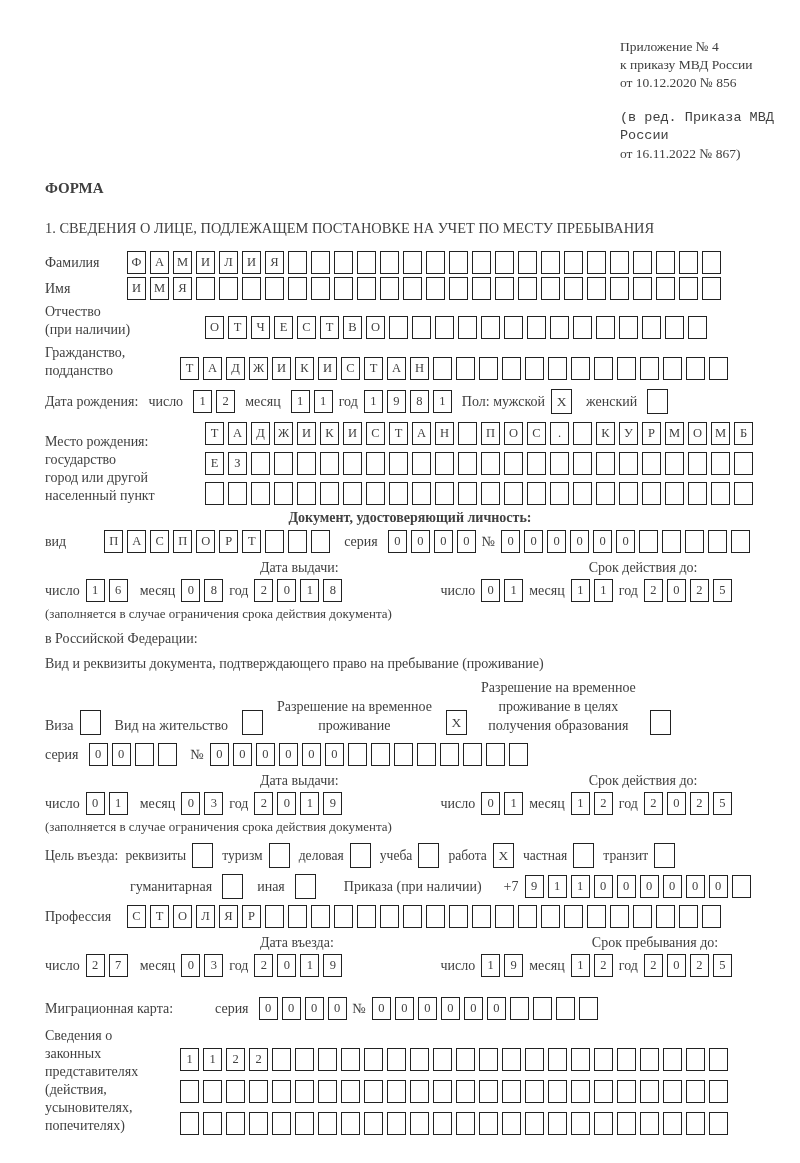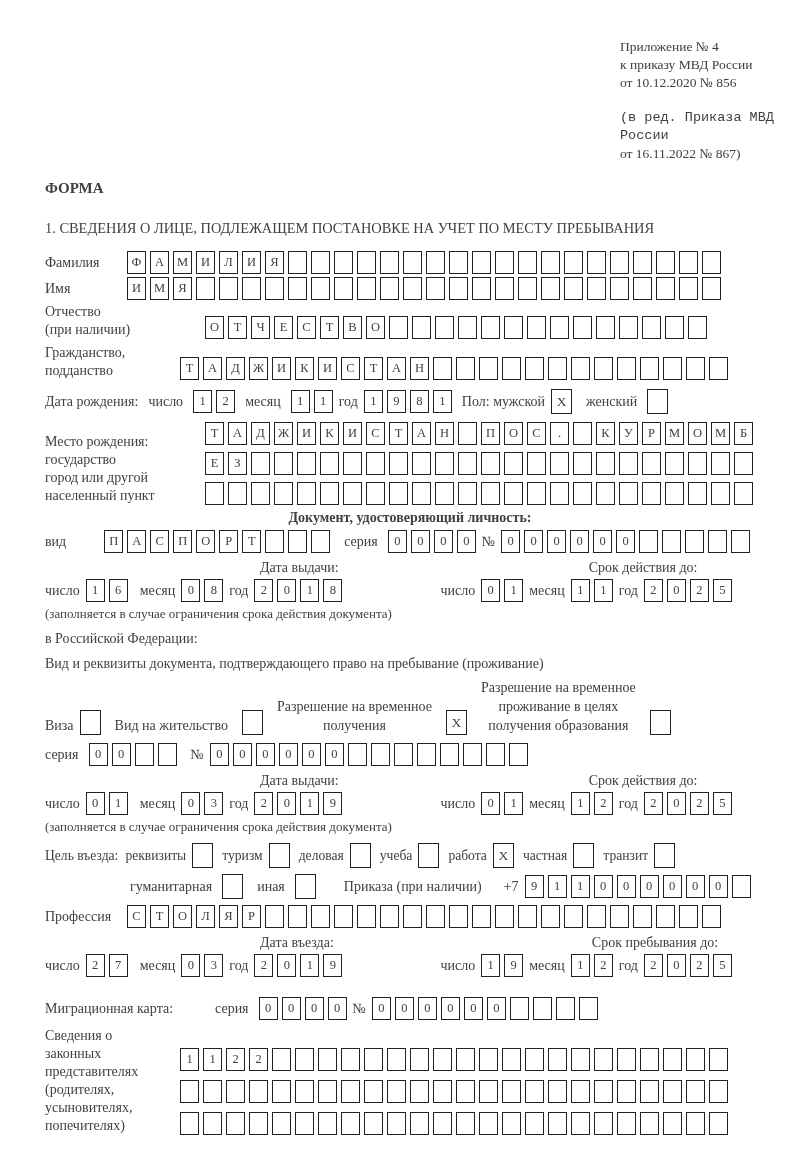--- a/index.html
+++ b/index.html
@@ -398,21 +398,21 @@
   <div style="margin-top:7px">в Российской Федерации:</div>
   <div style="margin-top:7px">Вид и реквизиты документа, подтверждающего право на пребывание (проживание)</div>
 
   <div class="row-top" style="margin-top:5px">
     <span style="margin-top:3px">Виза</span>
     <span class="checkbox gap6"></span>
     <span class="gap14" style="margin-top:3px">Вид на жительство</span>
     <span class="checkbox gap14"></span>
     <span class="permit-txt gap14">
       <span>Разрешение на временное</span><br>
-      <span>получения</span>
+      <span>проживание</span>
     </span>
     <span class="checkbox gap14">X</span>
     <span class="permit-txt gap14">
       <span>Разрешение на временное</span><br>
       <span>проживание в целях</span><br>
       <span>получения образования</span>
     </span>
     <span class="checkbox gap14"></span>
   </div>
 
@@ -641,21 +641,21 @@
         <span class="cell"></span>
         <span class="cell"></span>
       </span>
   </div>
 
   <div class="row-top" style="margin-top:7px">
     <span class="lblcol w135">
       <span>Сведения о</span><br>
       <span>законных</span><br>
       <span>представителях</span><br>
-      <span>(родителях,</span><br>
+      <span>(действия,</span><br>
       <span>усыновителях,</span><br>
       <span>попечителях)</span>
     </span>
     <span class="stack" style="gap:9px">
       <span class="cellrow">
           <span class="cell">1</span>
           <span class="cell">1</span>
           <span class="cell">2</span>
           <span class="cell">2</span>
           <span class="cell"></span>

